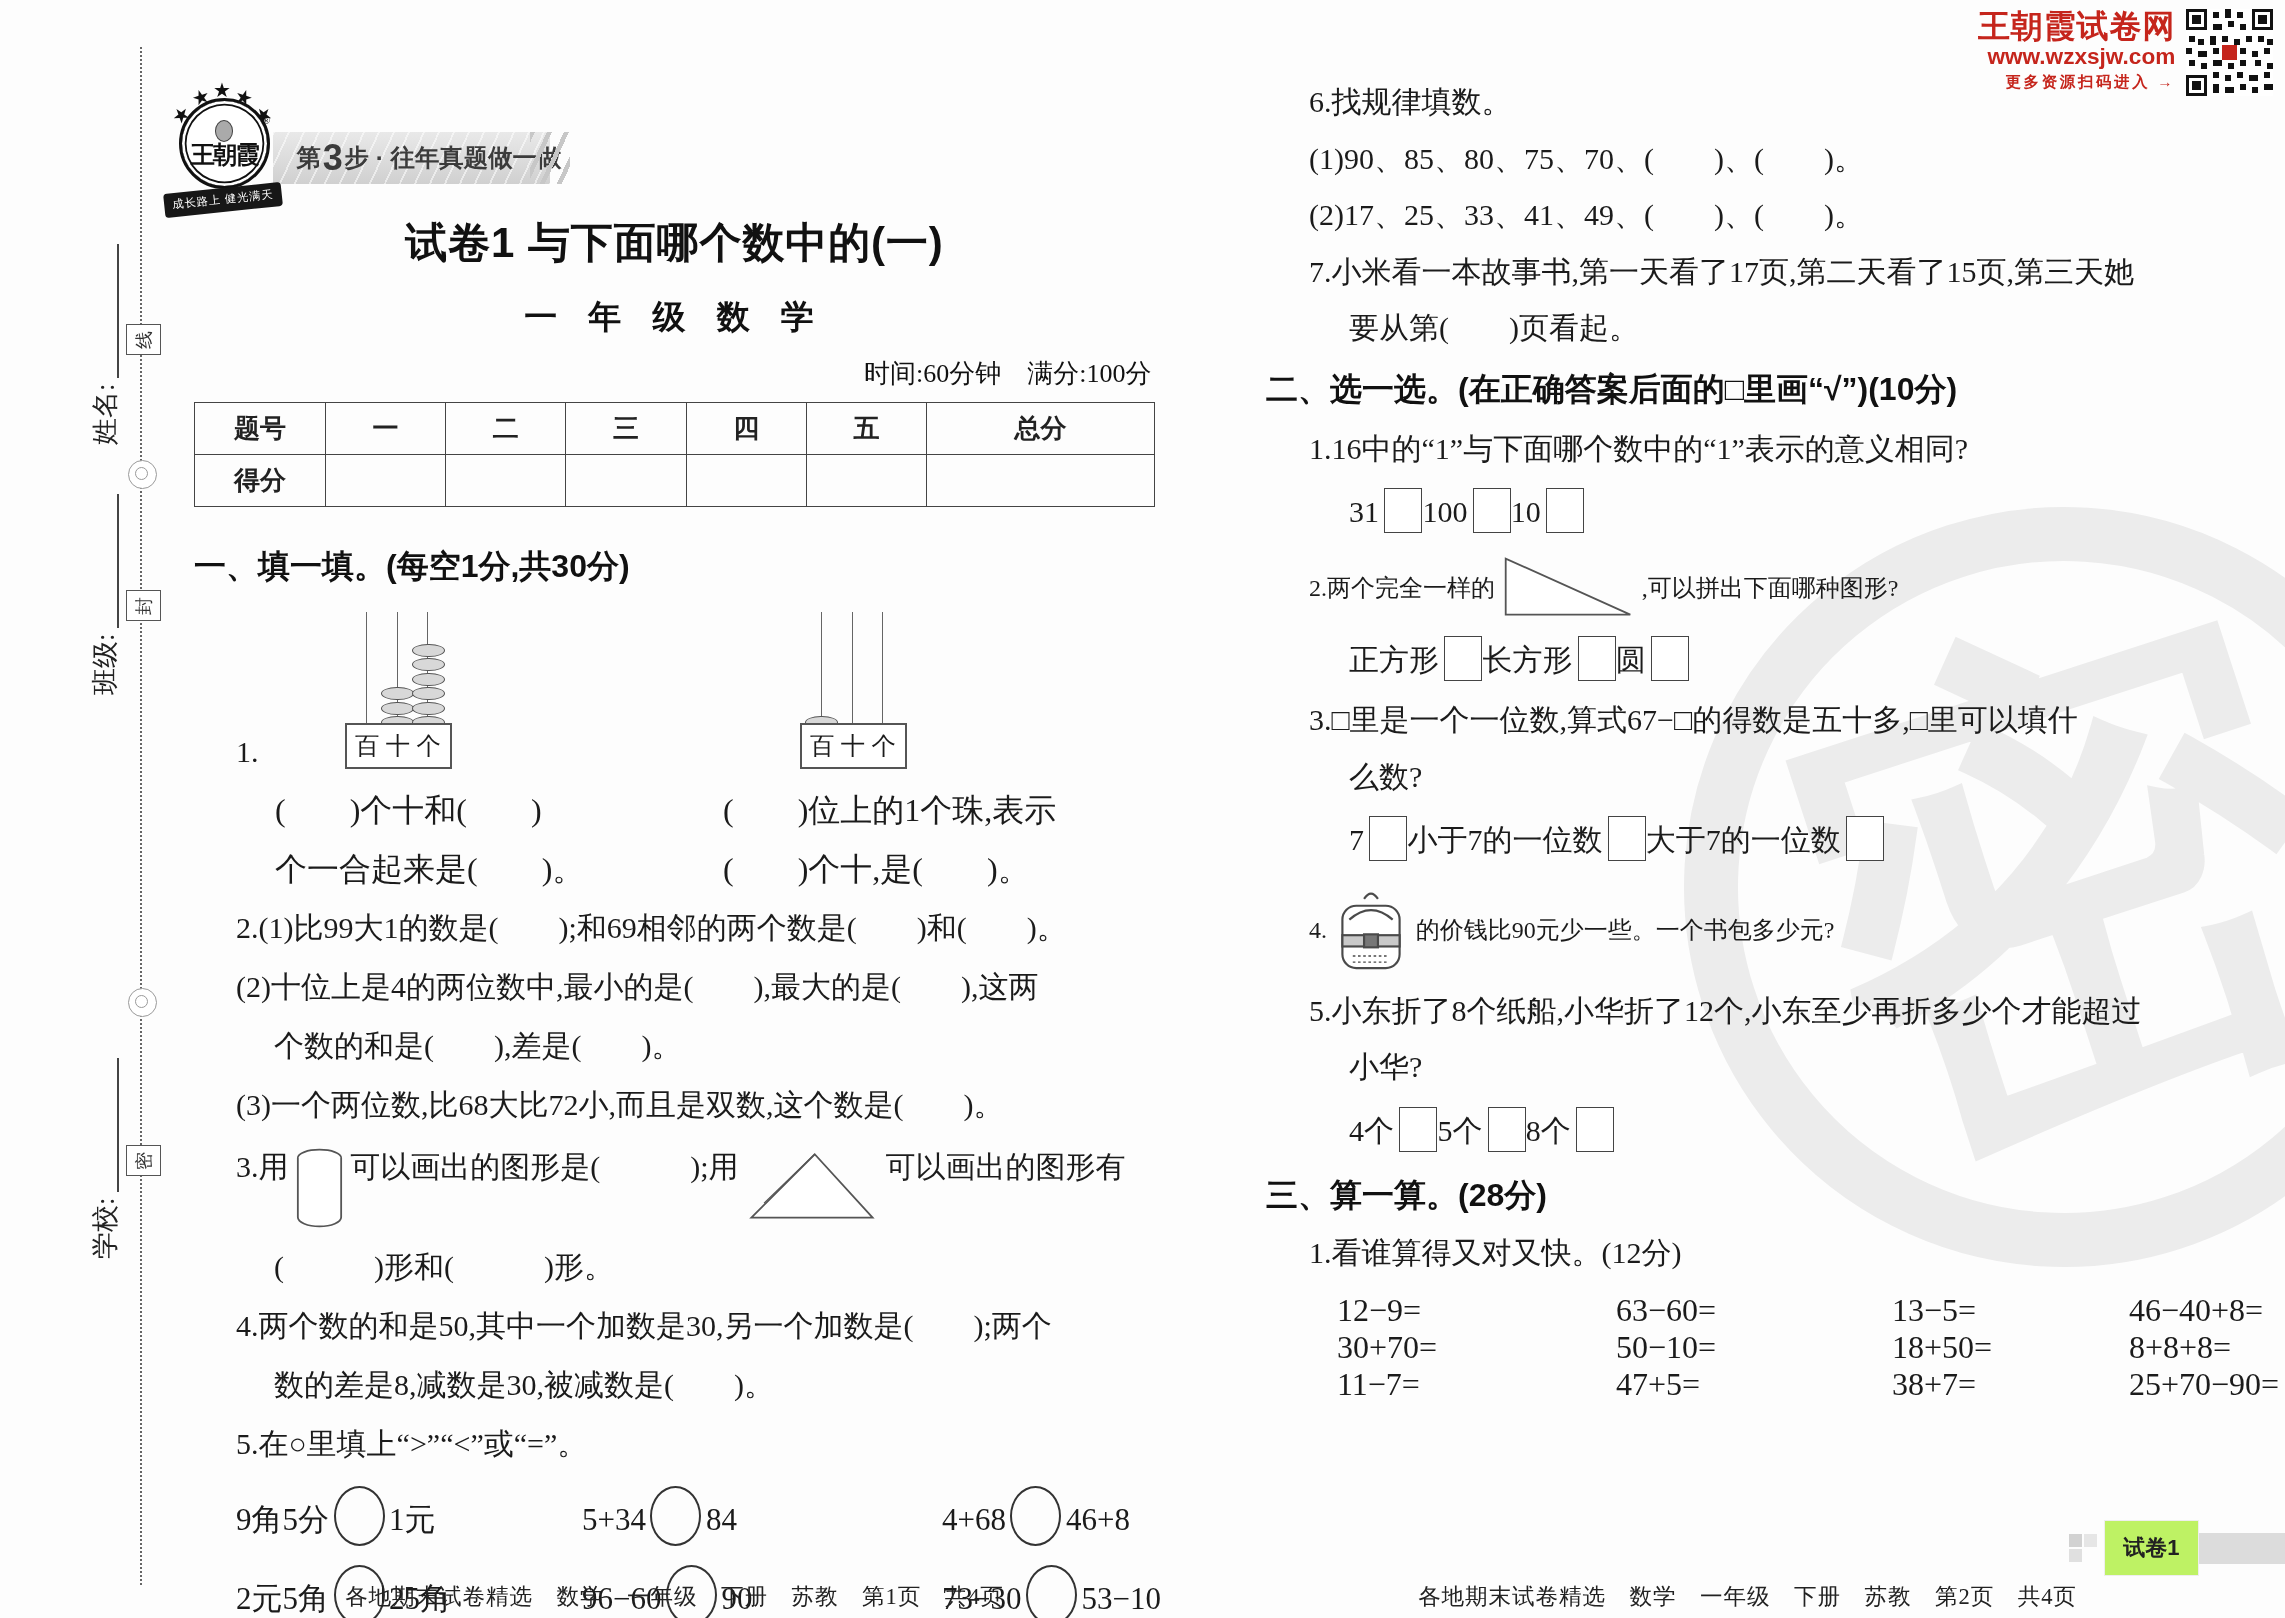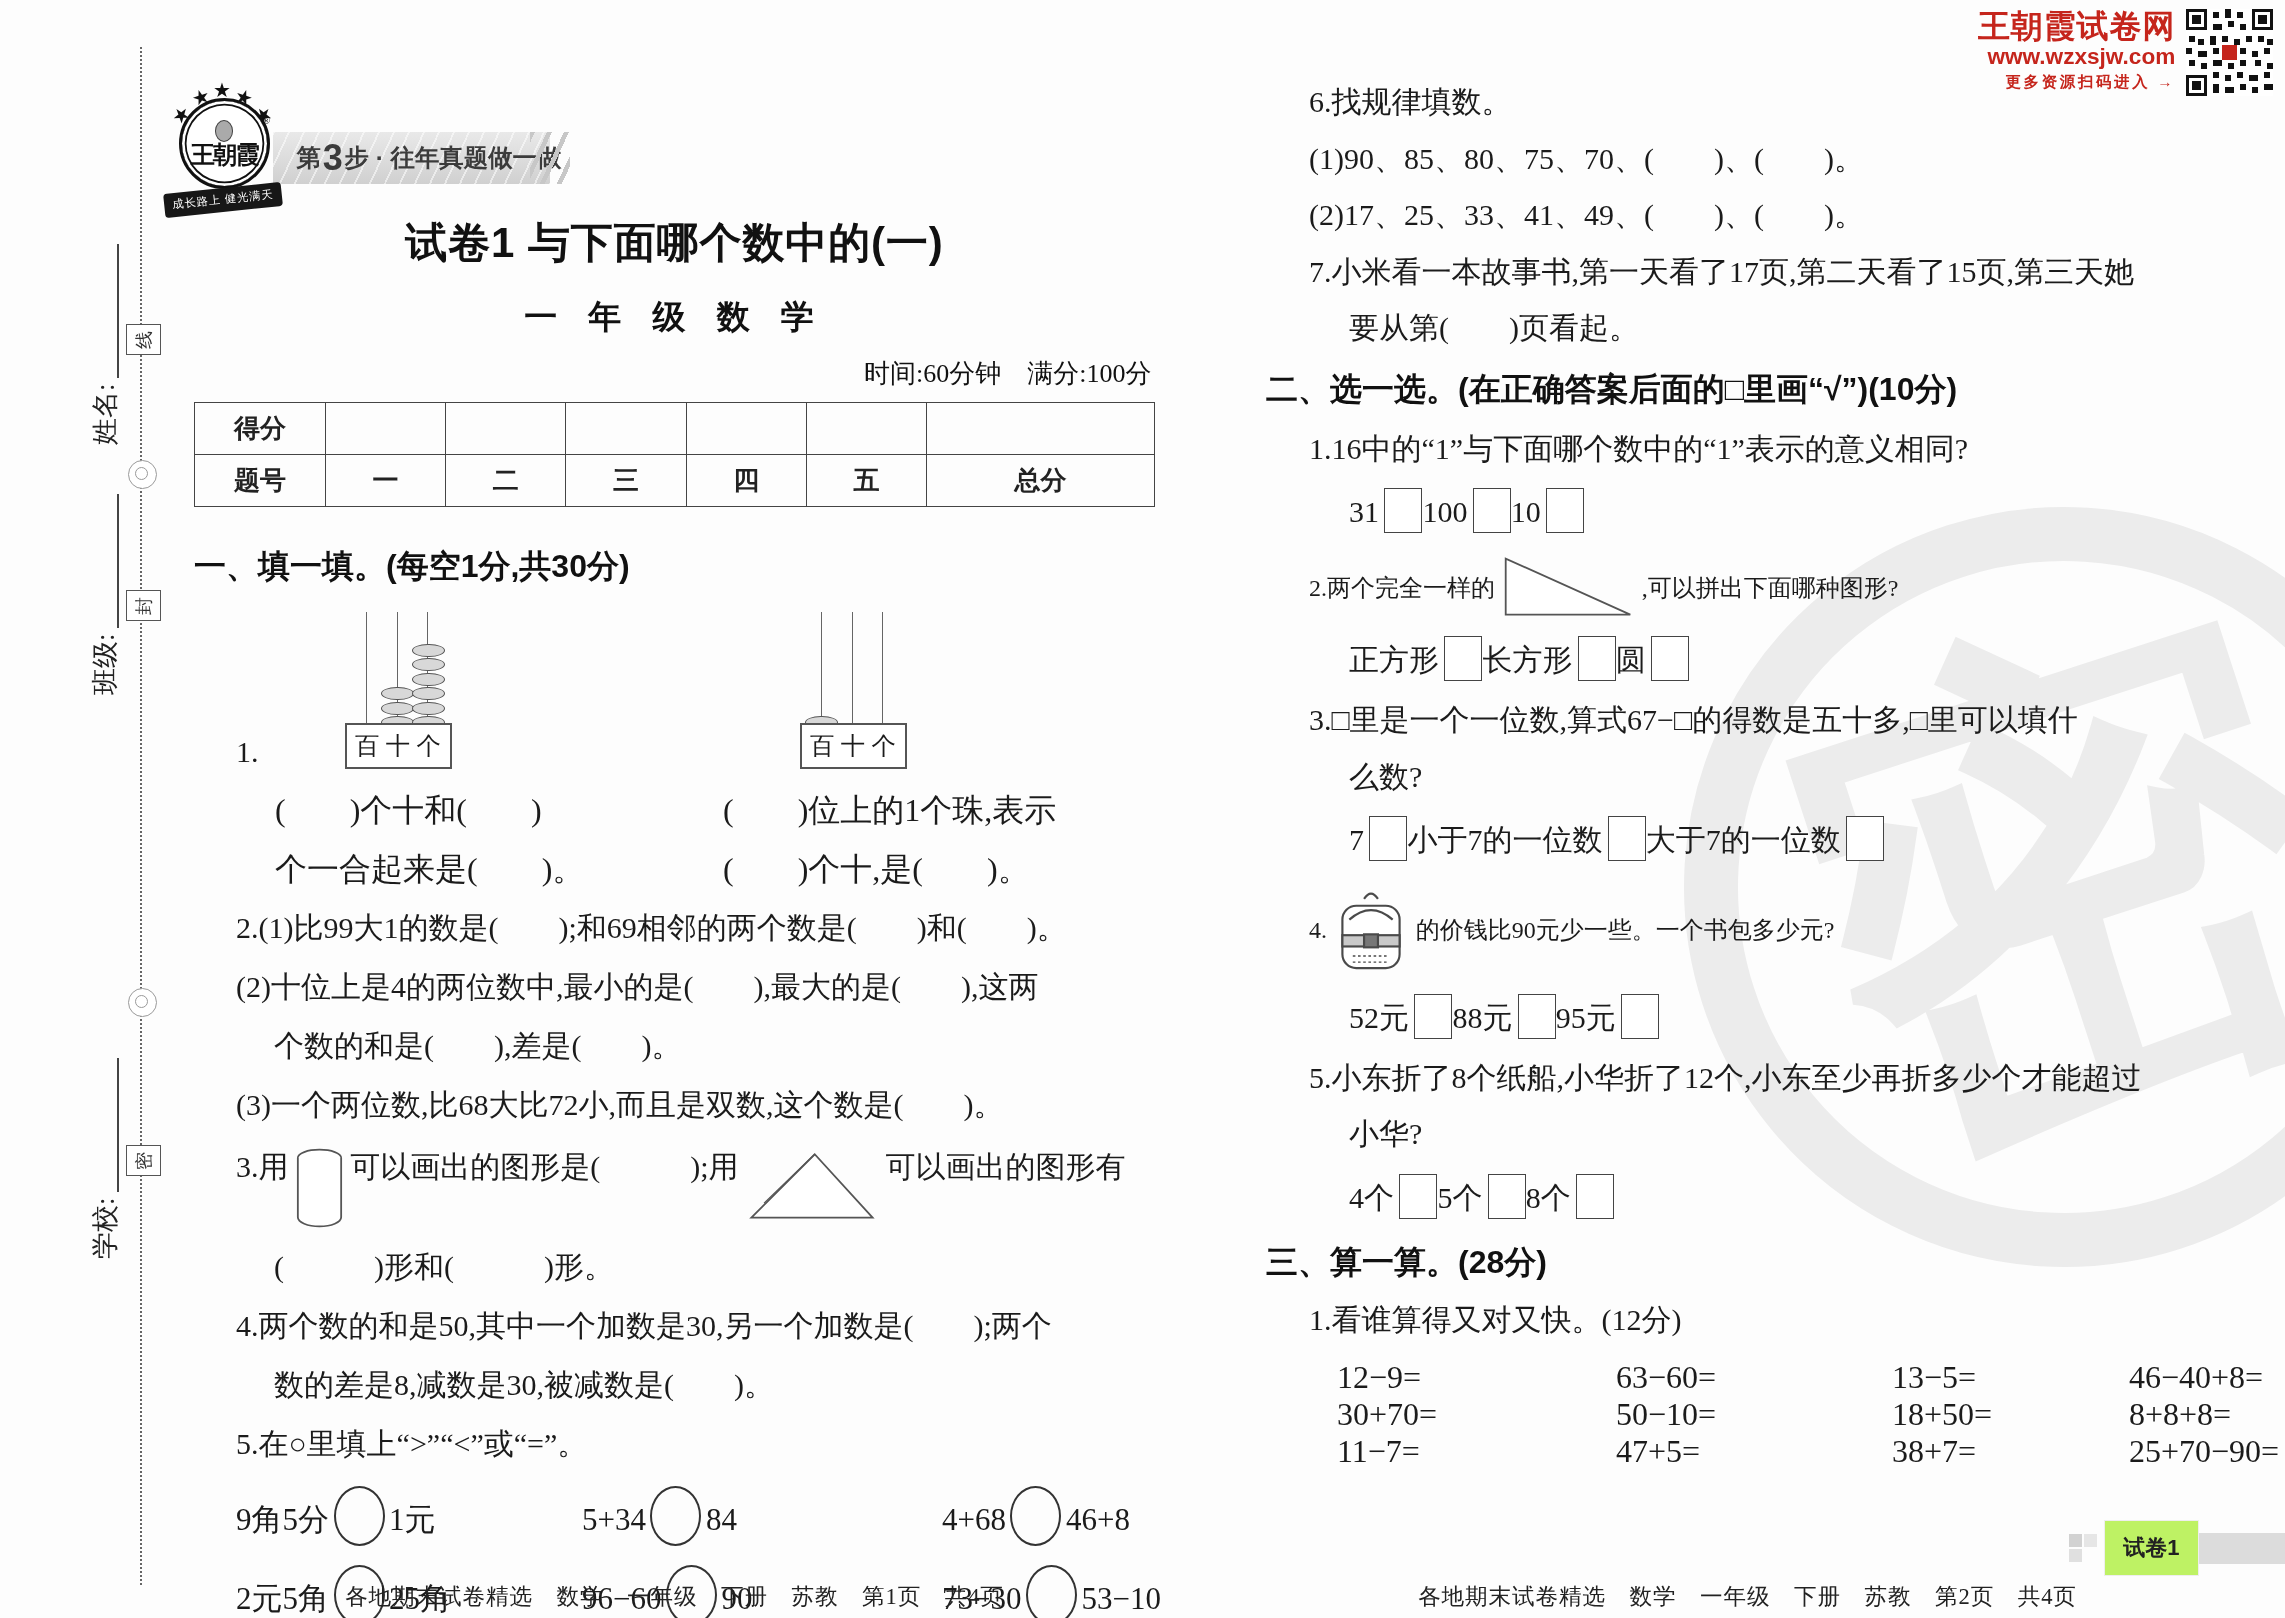--- a/index.html
+++ b/index.html
@@ -229,36 +229,36 @@
 </div>
 
 <div class="col-left">
   <h1 class="title">试卷1  与下面哪个数中的(一)</h1>
   <div class="subtitle">一 年 级 数 学</div>
   <div class="meta">时间:60分钟　满分:100分</div>
 
   <table class="score-table">
     <tbody>
         <tr>
-      <td>得分</td>
-      <td></td>
-      <td></td>
-      <td></td>
-      <td></td>
-      <td></td>
-      <td></td>
-    </tr>
-    <tr>
       <td>题号</td>
       <td>一</td>
       <td>二</td>
       <td>三</td>
       <td>四</td>
       <td>五</td>
       <td>总分</td>
+    </tr>
+    <tr>
+      <td>得分</td>
+      <td></td>
+      <td></td>
+      <td></td>
+      <td></td>
+      <td></td>
+      <td></td>
     </tr>
   </tbody>
     </table>
 
   <h2 class="sec">一、填一填。(每空1分,共30分)</h2>
 
   <div class="q1-row">
     <span class="qno">1.</span>
     <div class="abacus ab1">
         <div class="rod" style="left: 21px;"></div>
@@ -404,28 +404,20 @@
       <path d="M37,18 Q45,6 53,18"></path>
       <path d="M30,26 L24,38 M60,26 L66,38" stroke-dasharray="4 3"></path>
       <rect x="12" y="26" width="66" height="72" rx="16" fill="#fff"></rect>
       <path d="M20,42 Q45,20 70,42"></path>
       <rect x="12" y="60" width="66" height="13" fill="#c9c9c9"></rect>
       <rect x="37" y="59" width="16" height="15" fill="#777"></rect>
       <path d="M24,84 h42 M24,91 h42" stroke-width="1.5" stroke-dasharray="3 3"></path>
     </svg>
     <span>的价钱比90元少一些。一个书包多少元?</span>
   </div>
-  <div class="opt-row">
-
-      <span class="opt"><span>52元</span><span class="cbox"></span></span>
-
-      <span class="opt"><span>88元</span><span class="cbox"></span></span>
-
-      <span class="opt"><span>95元</span><span class="cbox"></span></span>
-    </div>
 
   <p class="rline rq">5.小东折了8个纸船,小华折了12个,小东至少再折多少个才能超过</p>
   <p class="rline rind">小华?</p>
   <div class="opt-row">
 
       <span class="opt"><span>4个</span><span class="cbox"></span></span>
 
       <span class="opt"><span>5个</span><span class="cbox"></span></span>
 
       <span class="opt"><span>8个</span><span class="cbox"></span></span>

